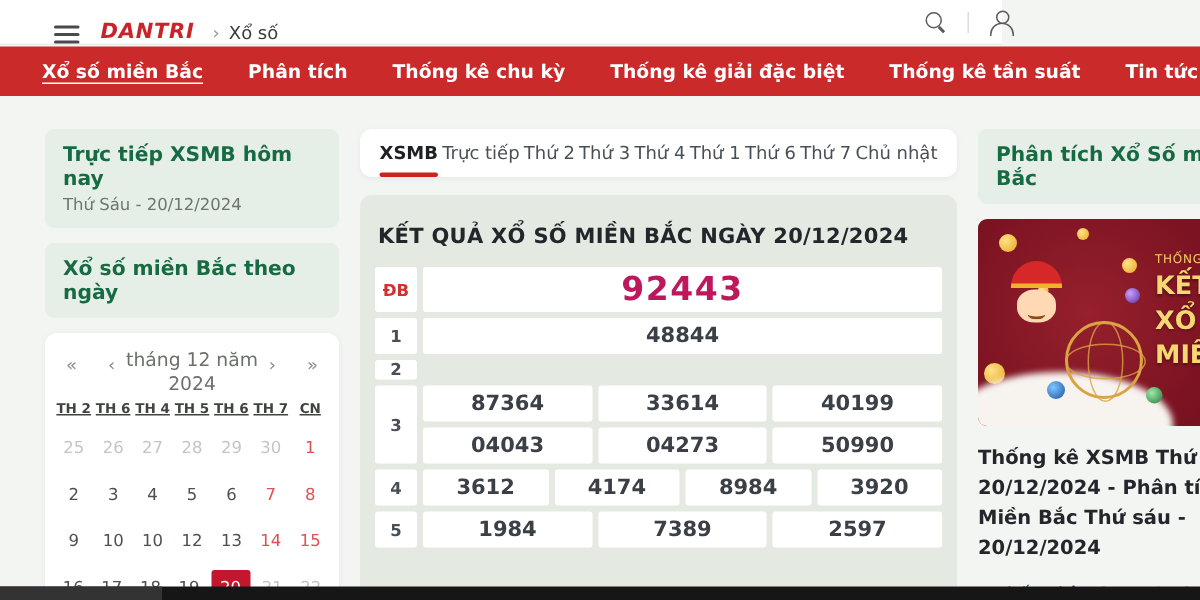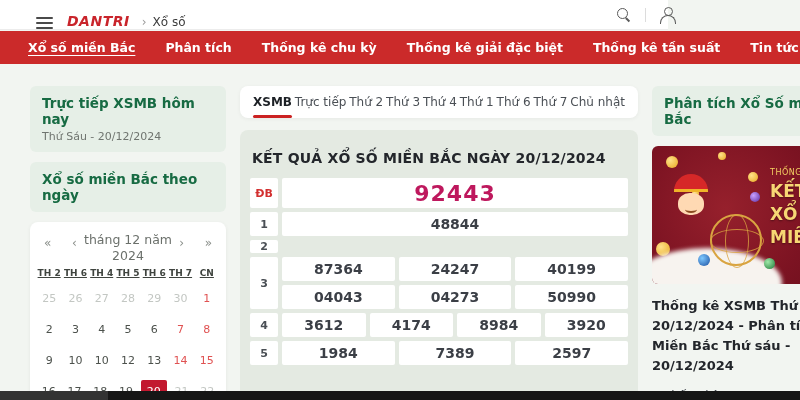--- a/index.html
+++ b/index.html
@@ -227,21 +227,21 @@
           </div>
         </div>
         <div class="t-row">
           <div class="t-label">2</div>
         </div>
         <div class="t-row">
           <div class="t-label">3</div>
           <div class="t-subcol">
             <div class="t-subrow">
               <div class="t-cell">87364</div>
-              <div class="t-cell">24247</div>
+              <div class="t-cell">33614</div>
               <div class="t-cell">40199</div>
             </div>
             <div class="t-subrow">
               <div class="t-cell">04043</div>
               <div class="t-cell">04273</div>
               <div class="t-cell">50990</div>
             </div>
           </div>
         </div>
         <div class="t-row">

